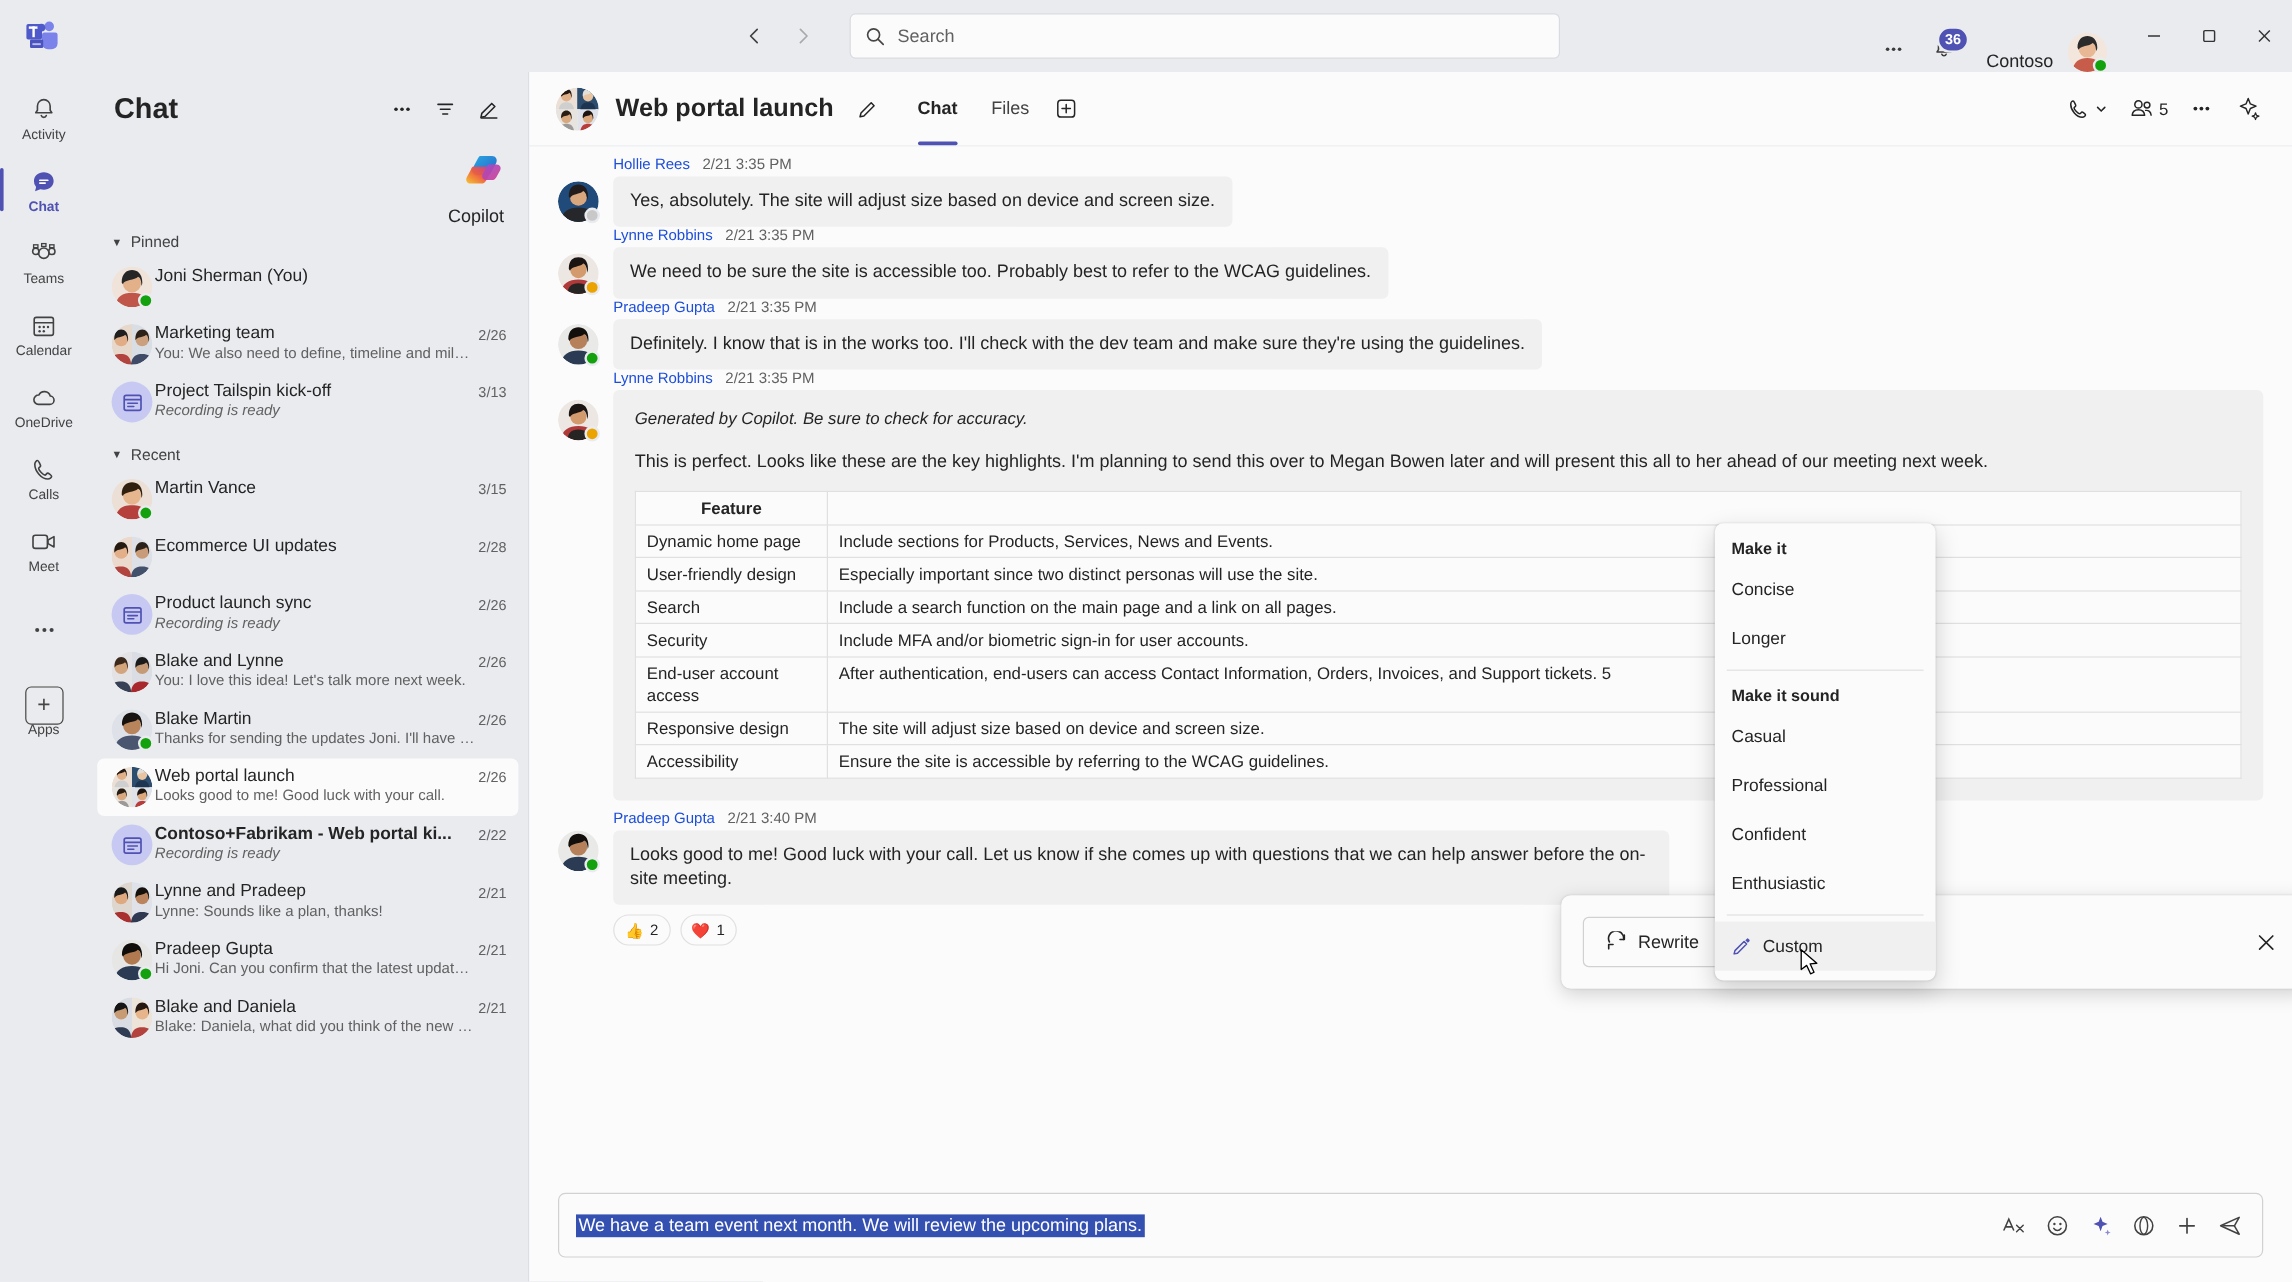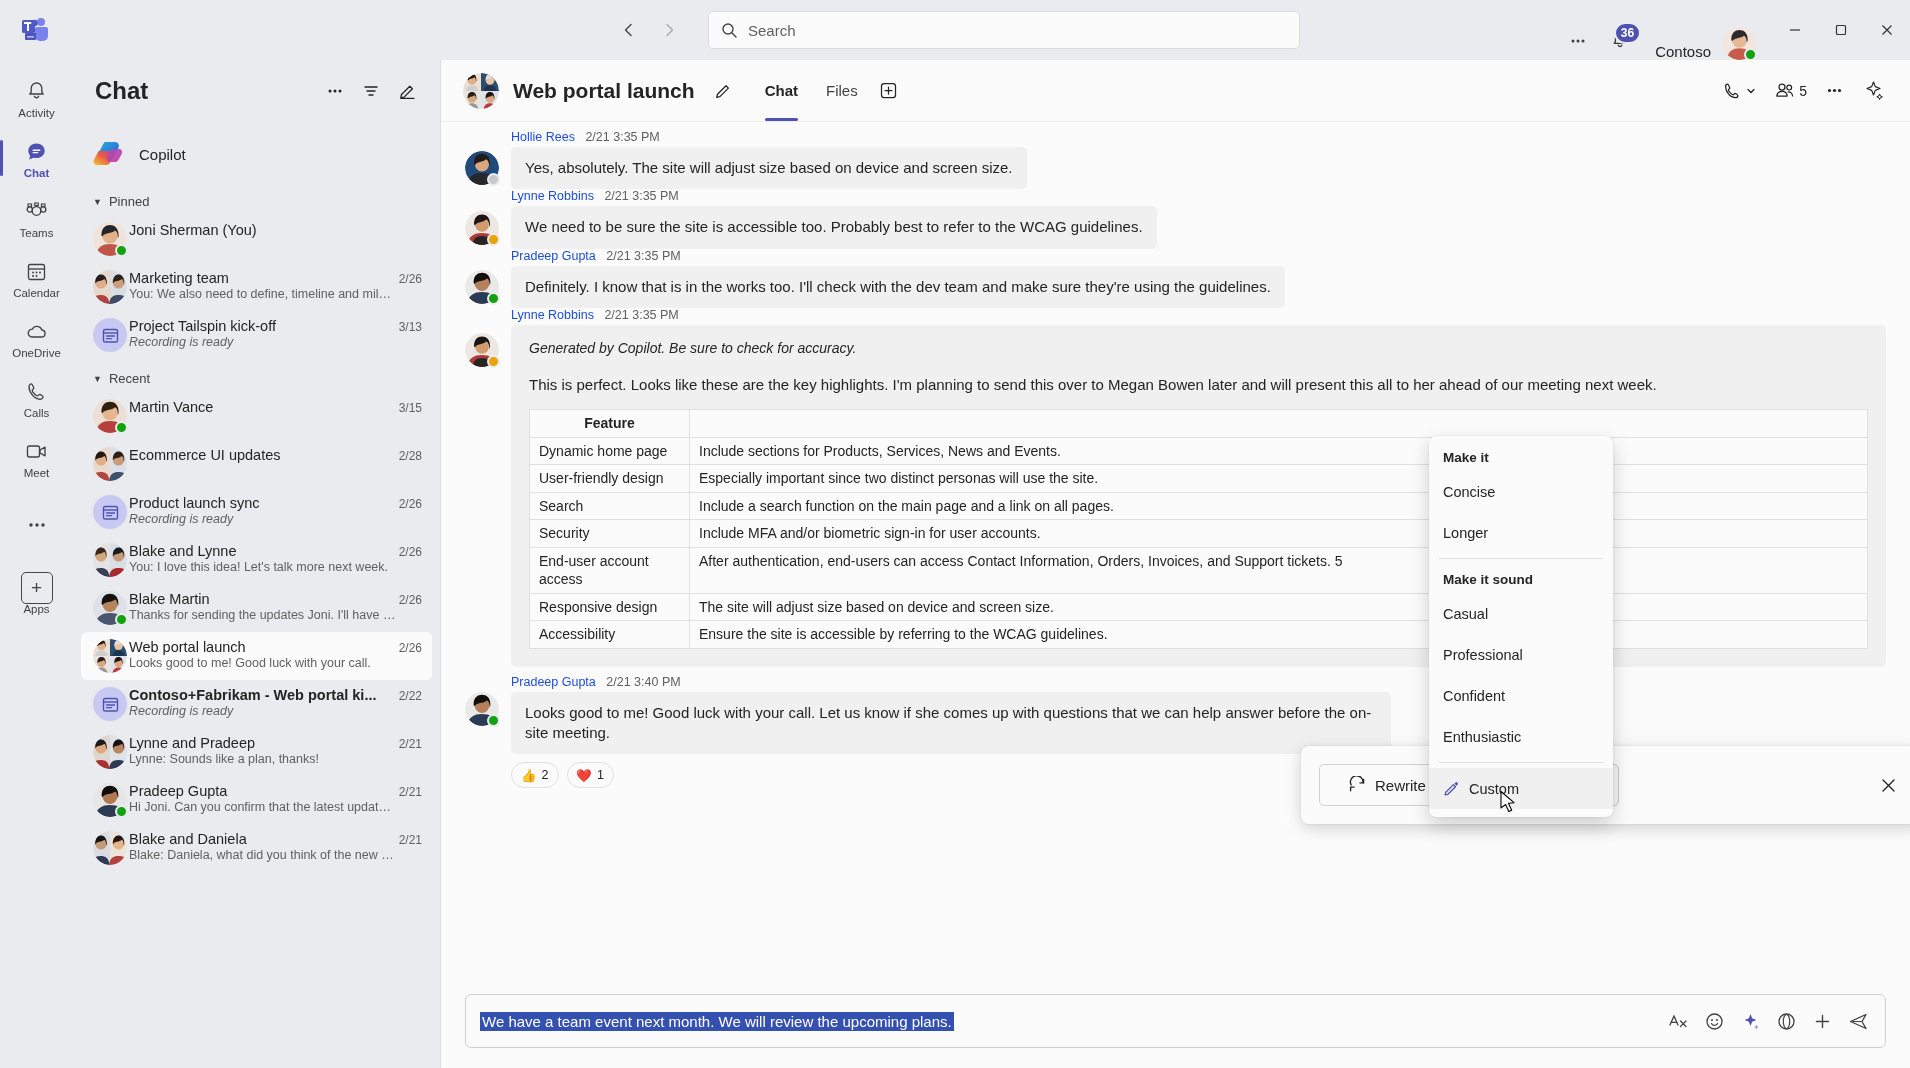--- a/index.html
+++ b/index.html
@@ -113,23 +113,24 @@
   .cp-title { font-size: 24px; font-weight: 700; color: #242424; }
   .cp-actions { margin-left: auto; display: flex; gap: 2px; }
   .cp-btn {
     width: 34px; height: 34px; border-radius: 5px; cursor: pointer;
     display: flex; align-items: center; justify-content: center;
     color: #242424; background: transparent; border: none;
   }
   .cp-scroll { flex: 1; overflow: hidden; padding: 0 8px 0 8px; position: relative; }
 
   .copilot-row {
-    display: flex; align-items: center; gap: 14px;
+    display: flex; align-items: flex-end; gap: 14px;
     height: 56px; padding: 0 12px; border-radius: 6px; cursor: pointer;
     margin-top: 4px;
+    flex-direction: column;
   }
   .copilot-name { font-size: 15px; color: #242424; }
 
   .group-hdr {
     display: flex; align-items: center; gap: 7px;
     padding: 12px 12px 6px 12px; cursor: pointer;
   }
   .group-hdr .caret { font-size: 9px; color: #424242; }
   .group-hdr .g-lbl { font-size: 13px; color: #424242; }
 
@@ -249,21 +250,21 @@
     position: absolute; left: 860px; top: 686px;
     width: 622px; height: 78px;
     background: #fbfbfb; border-radius: 8px;
     box-shadow: 0 4px 16px rgba(0,0,0,.17), 0 0 2px rgba(0,0,0,.12);
     display: flex; align-items: center; padding: 0 18px; gap: 12px;
     z-index: 30;
   }
   .rw-btn {
     height: 42px; border: 1px solid #d1d1d1; border-radius: 5px;
     background: #fbfbfb; display: flex; align-items: center; gap: 9px;
-    padding: 0 28px; font-size: 15px; color: #242424; cursor: pointer;
+    padding: 0 18px; font-size: 15px; color: #242424; cursor: pointer;
   }
   .rw-btn.active { border-color: #c7c7c7; background: #f5f5f5; }
   .rw-close {
     margin-left: auto; width: 34px; height: 34px; border-radius: 5px;
     display: flex; align-items: center; justify-content: center;
     cursor: pointer; color: #242424; background: transparent; border: none;
   }
 
   
   .adjust-menu {

